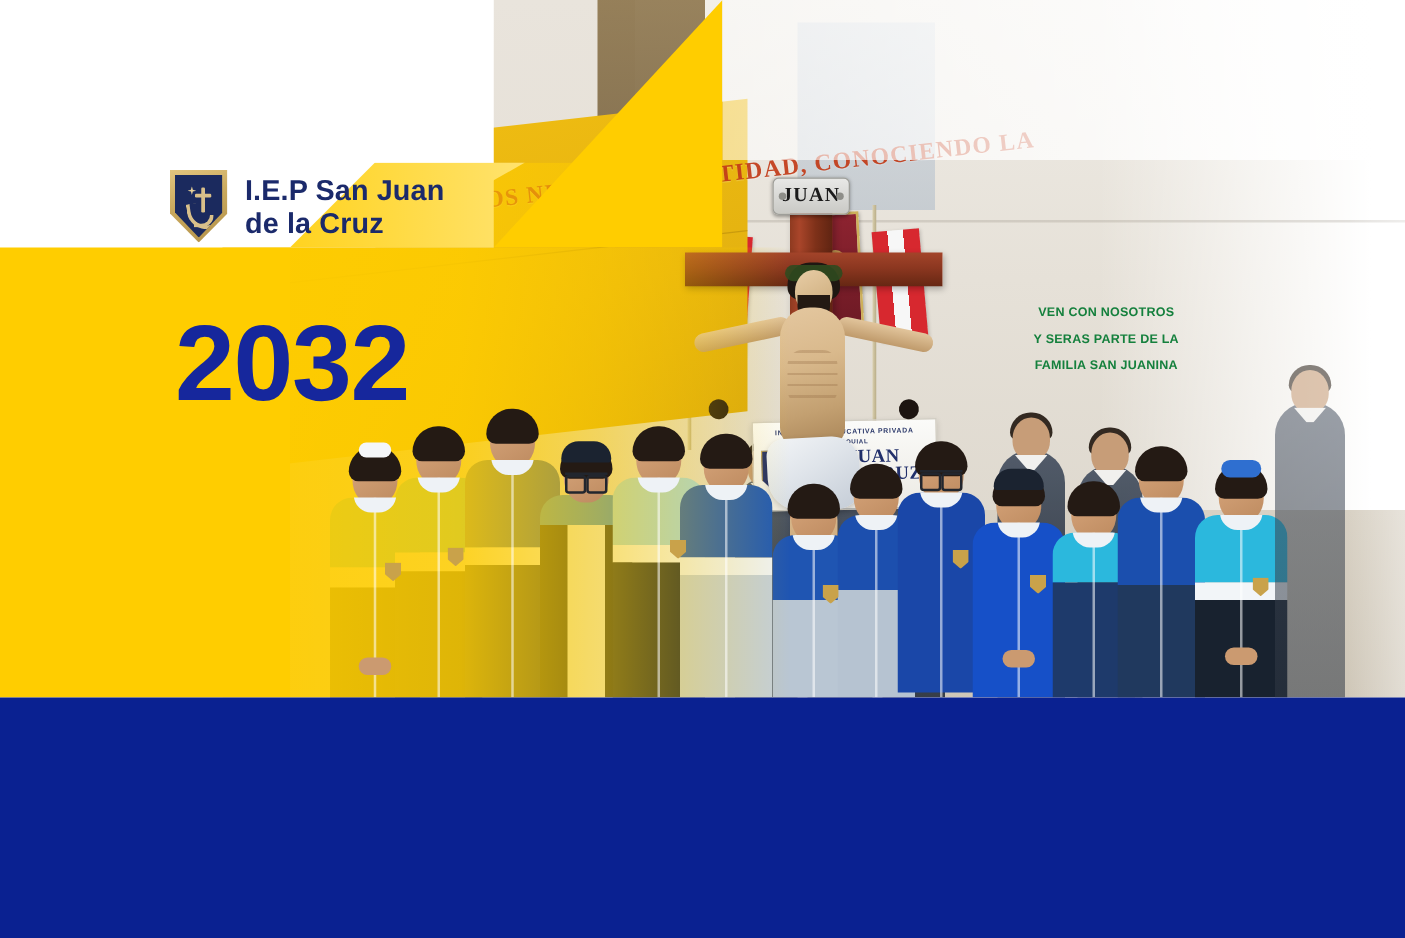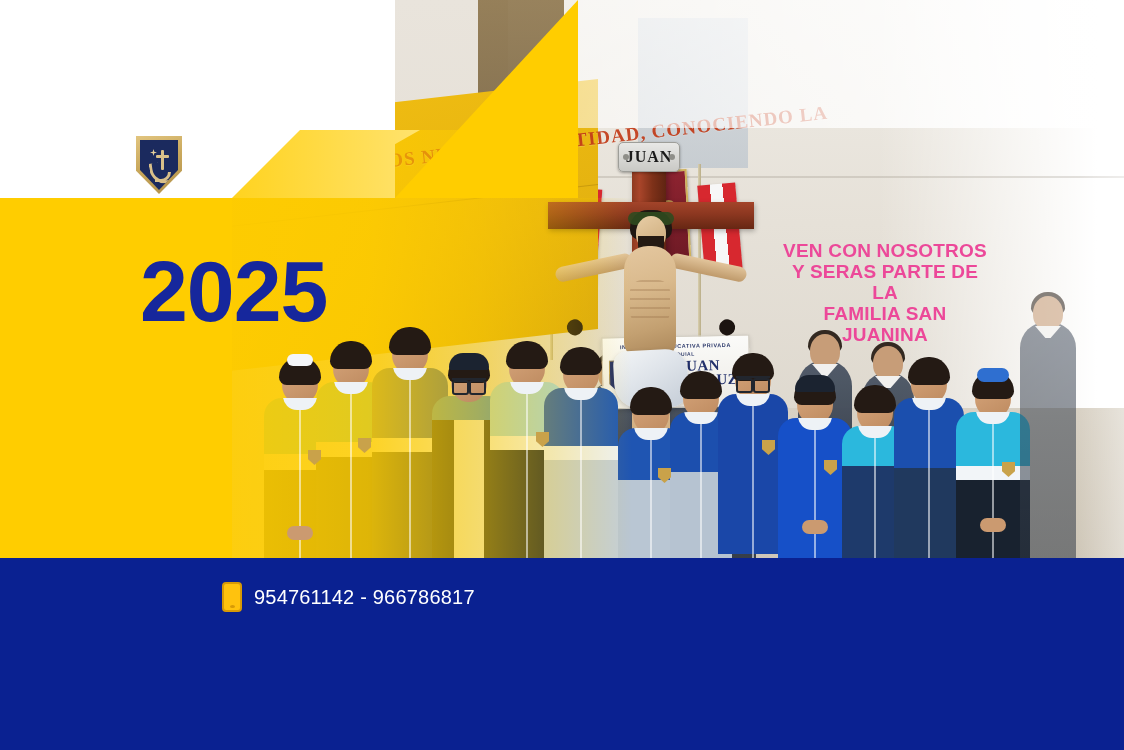--- a/index.html
+++ b/index.html
@@ -518,22 +518,22 @@
   }
   .year{
     position:absolute; left:140px; top:248px;
     font-size:86px; line-height:86px; font-weight:bold;
     color:#16279c; letter-spacing:-1px; z-index:30;
   }
 
   .slogan{
     position:absolute; left:780px; top:240px;
     width:210px; text-align:center;
-    font-size:19px; line-height:21px; font-weight:bold;
-    color:#ec4899; letter-spacing:.2px; z-index:30;
+    font-size:10px; line-height:21px; font-weight:bold;
+    color:#15803d; letter-spacing:.2px; z-index:30;
     white-space:pre-line;
   }
 
   
   .footer{
     position:absolute; left:0; top:558px;
     width:1124px; height:192px;
     background:#0A2191;
     z-index:40;
   }
@@ -855,30 +855,28 @@
   <div class="logo-row">
     <div class="shield">
       <div class="shield-inner">
         <div class="sh-star"></div>
         <div class="sh-cross-v"></div>
         <div class="sh-cross-h"></div>
         <div class="sh-swoop"></div>
         <div class="sh-swoop2"></div>
       </div>
     </div>
+    <div class="logo-text">I.E.P San Juan
+de la Cruz</div>
   </div>
 
-  <div class="year">2025</div>
+  <div class="year">2032</div>
 
   <div class="slogan">VEN CON NOSOTROS
 Y SERAS PARTE DE LA
 FAMILIA SAN JUANINA</div>
 
   <div class="footer">
     <div class="contact-row">
-      <div class="contact-item">
-        <div class="ico-phone"></div>
-        <div class="contact-text">954761142  -  966786817</div>
-      </div>
     </div>
   </div>
 
 </div>
 
 </body></html>

